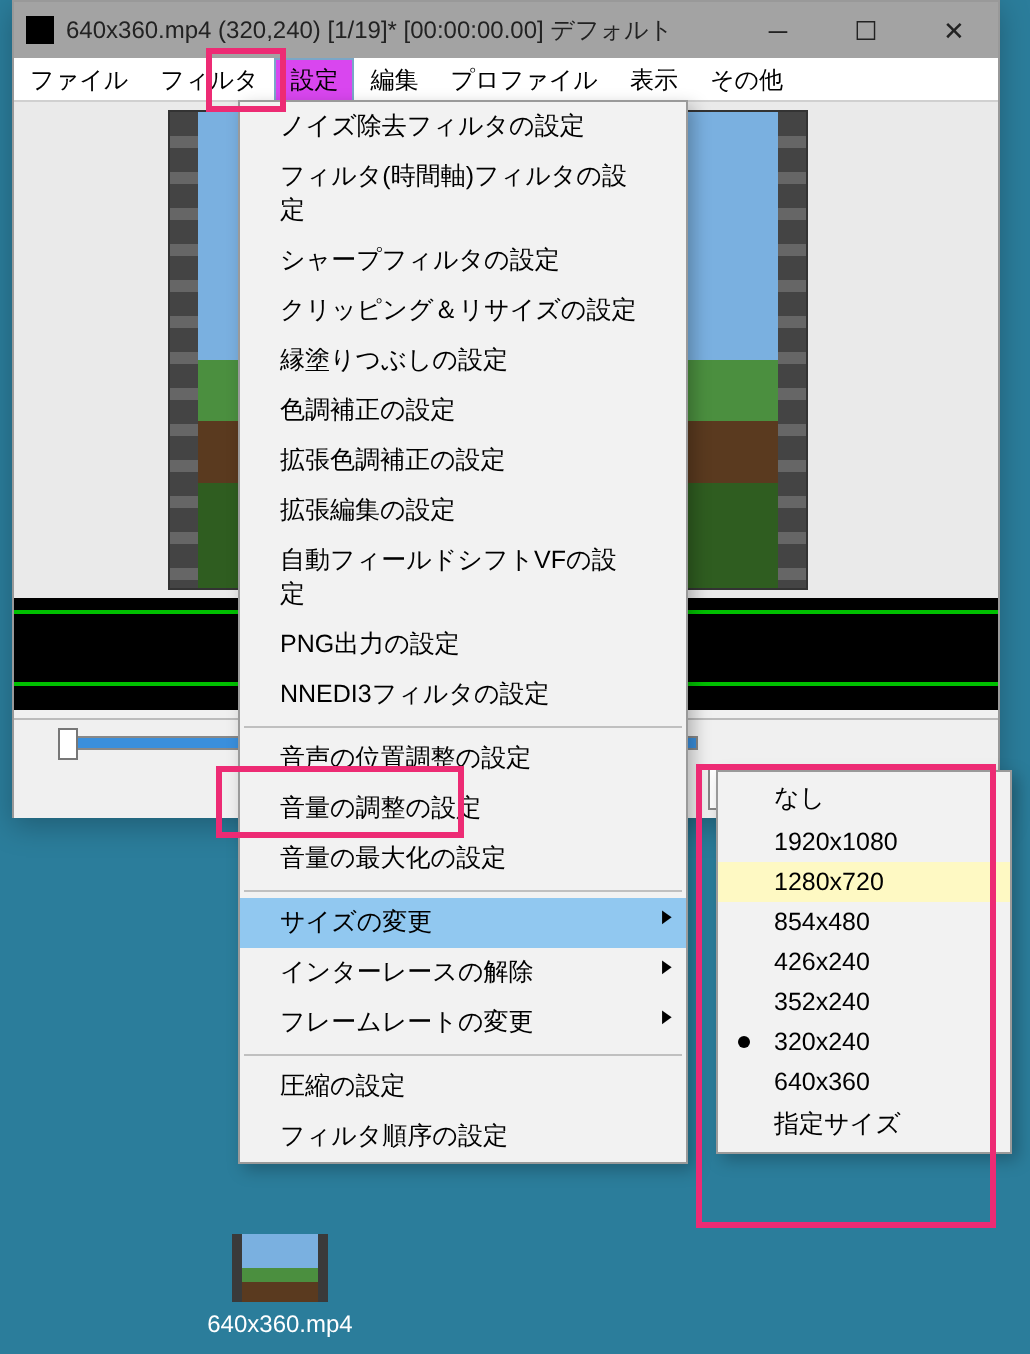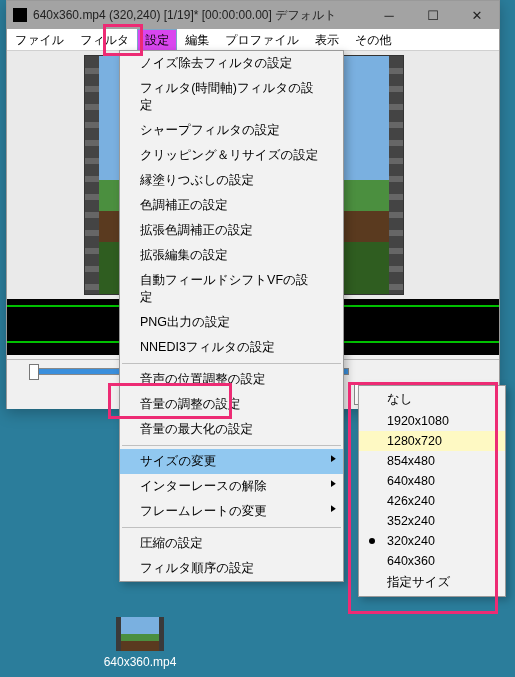--- a/index.html
+++ b/index.html
@@ -183,21 +183,20 @@
     <div class="dd-item hasub">フレームレートの変更</div>
     <div class="dd-sep"></div>
     <div class="dd-item">圧縮の設定</div>
     <div class="dd-item">フィルタ順序の設定</div>
   </div>
 <div class="submenu" id="submenu">
     <div class="sm-item">なし</div>
     <div class="sm-item">1920x1080</div>
     <div class="sm-item highlight">1280x720</div>
     <div class="sm-item">854x480</div>
-    <div class="sm-item">640x480</div>
     <div class="sm-item">426x240</div>
     <div class="sm-item">352x240</div>
     <div class="sm-item">320x240<span class="dot"></span></div>
     <div class="sm-item">640x360</div>
     <div class="sm-item">指定サイズ</div>
   </div>
 
 <div class="annot a1"></div>
 <div class="annot a2"></div>
 <div class="annot a3"></div>

